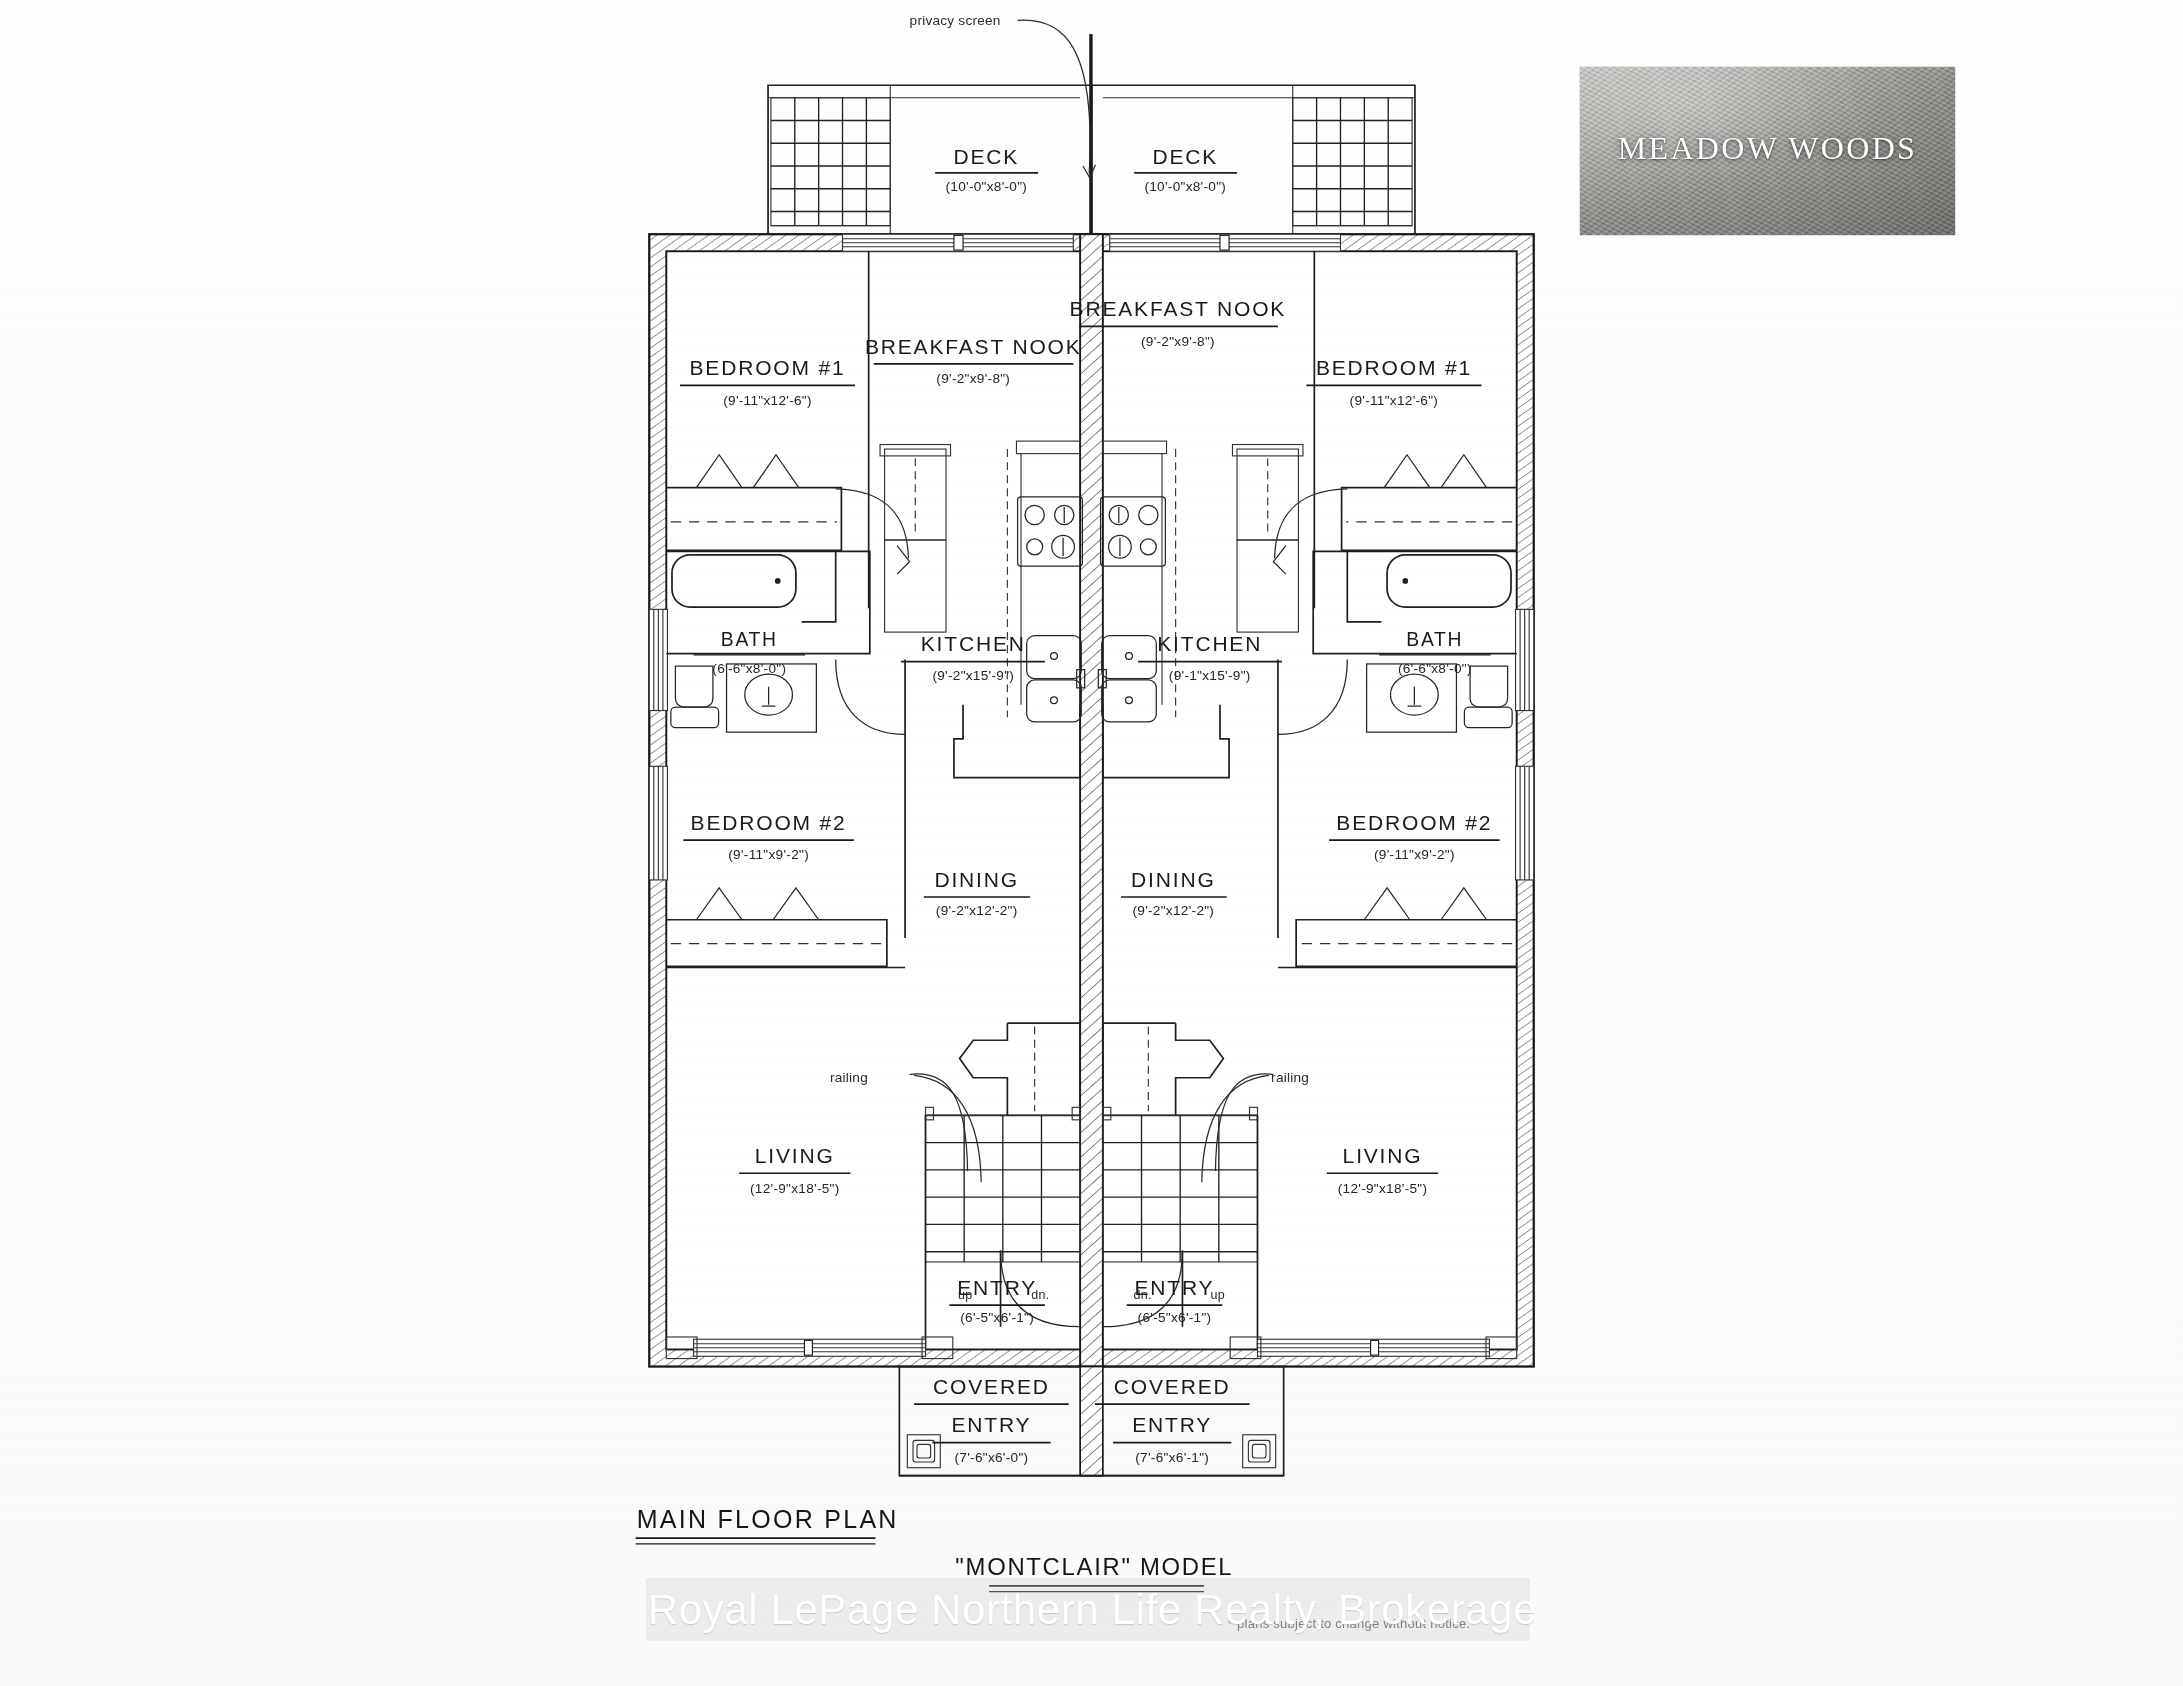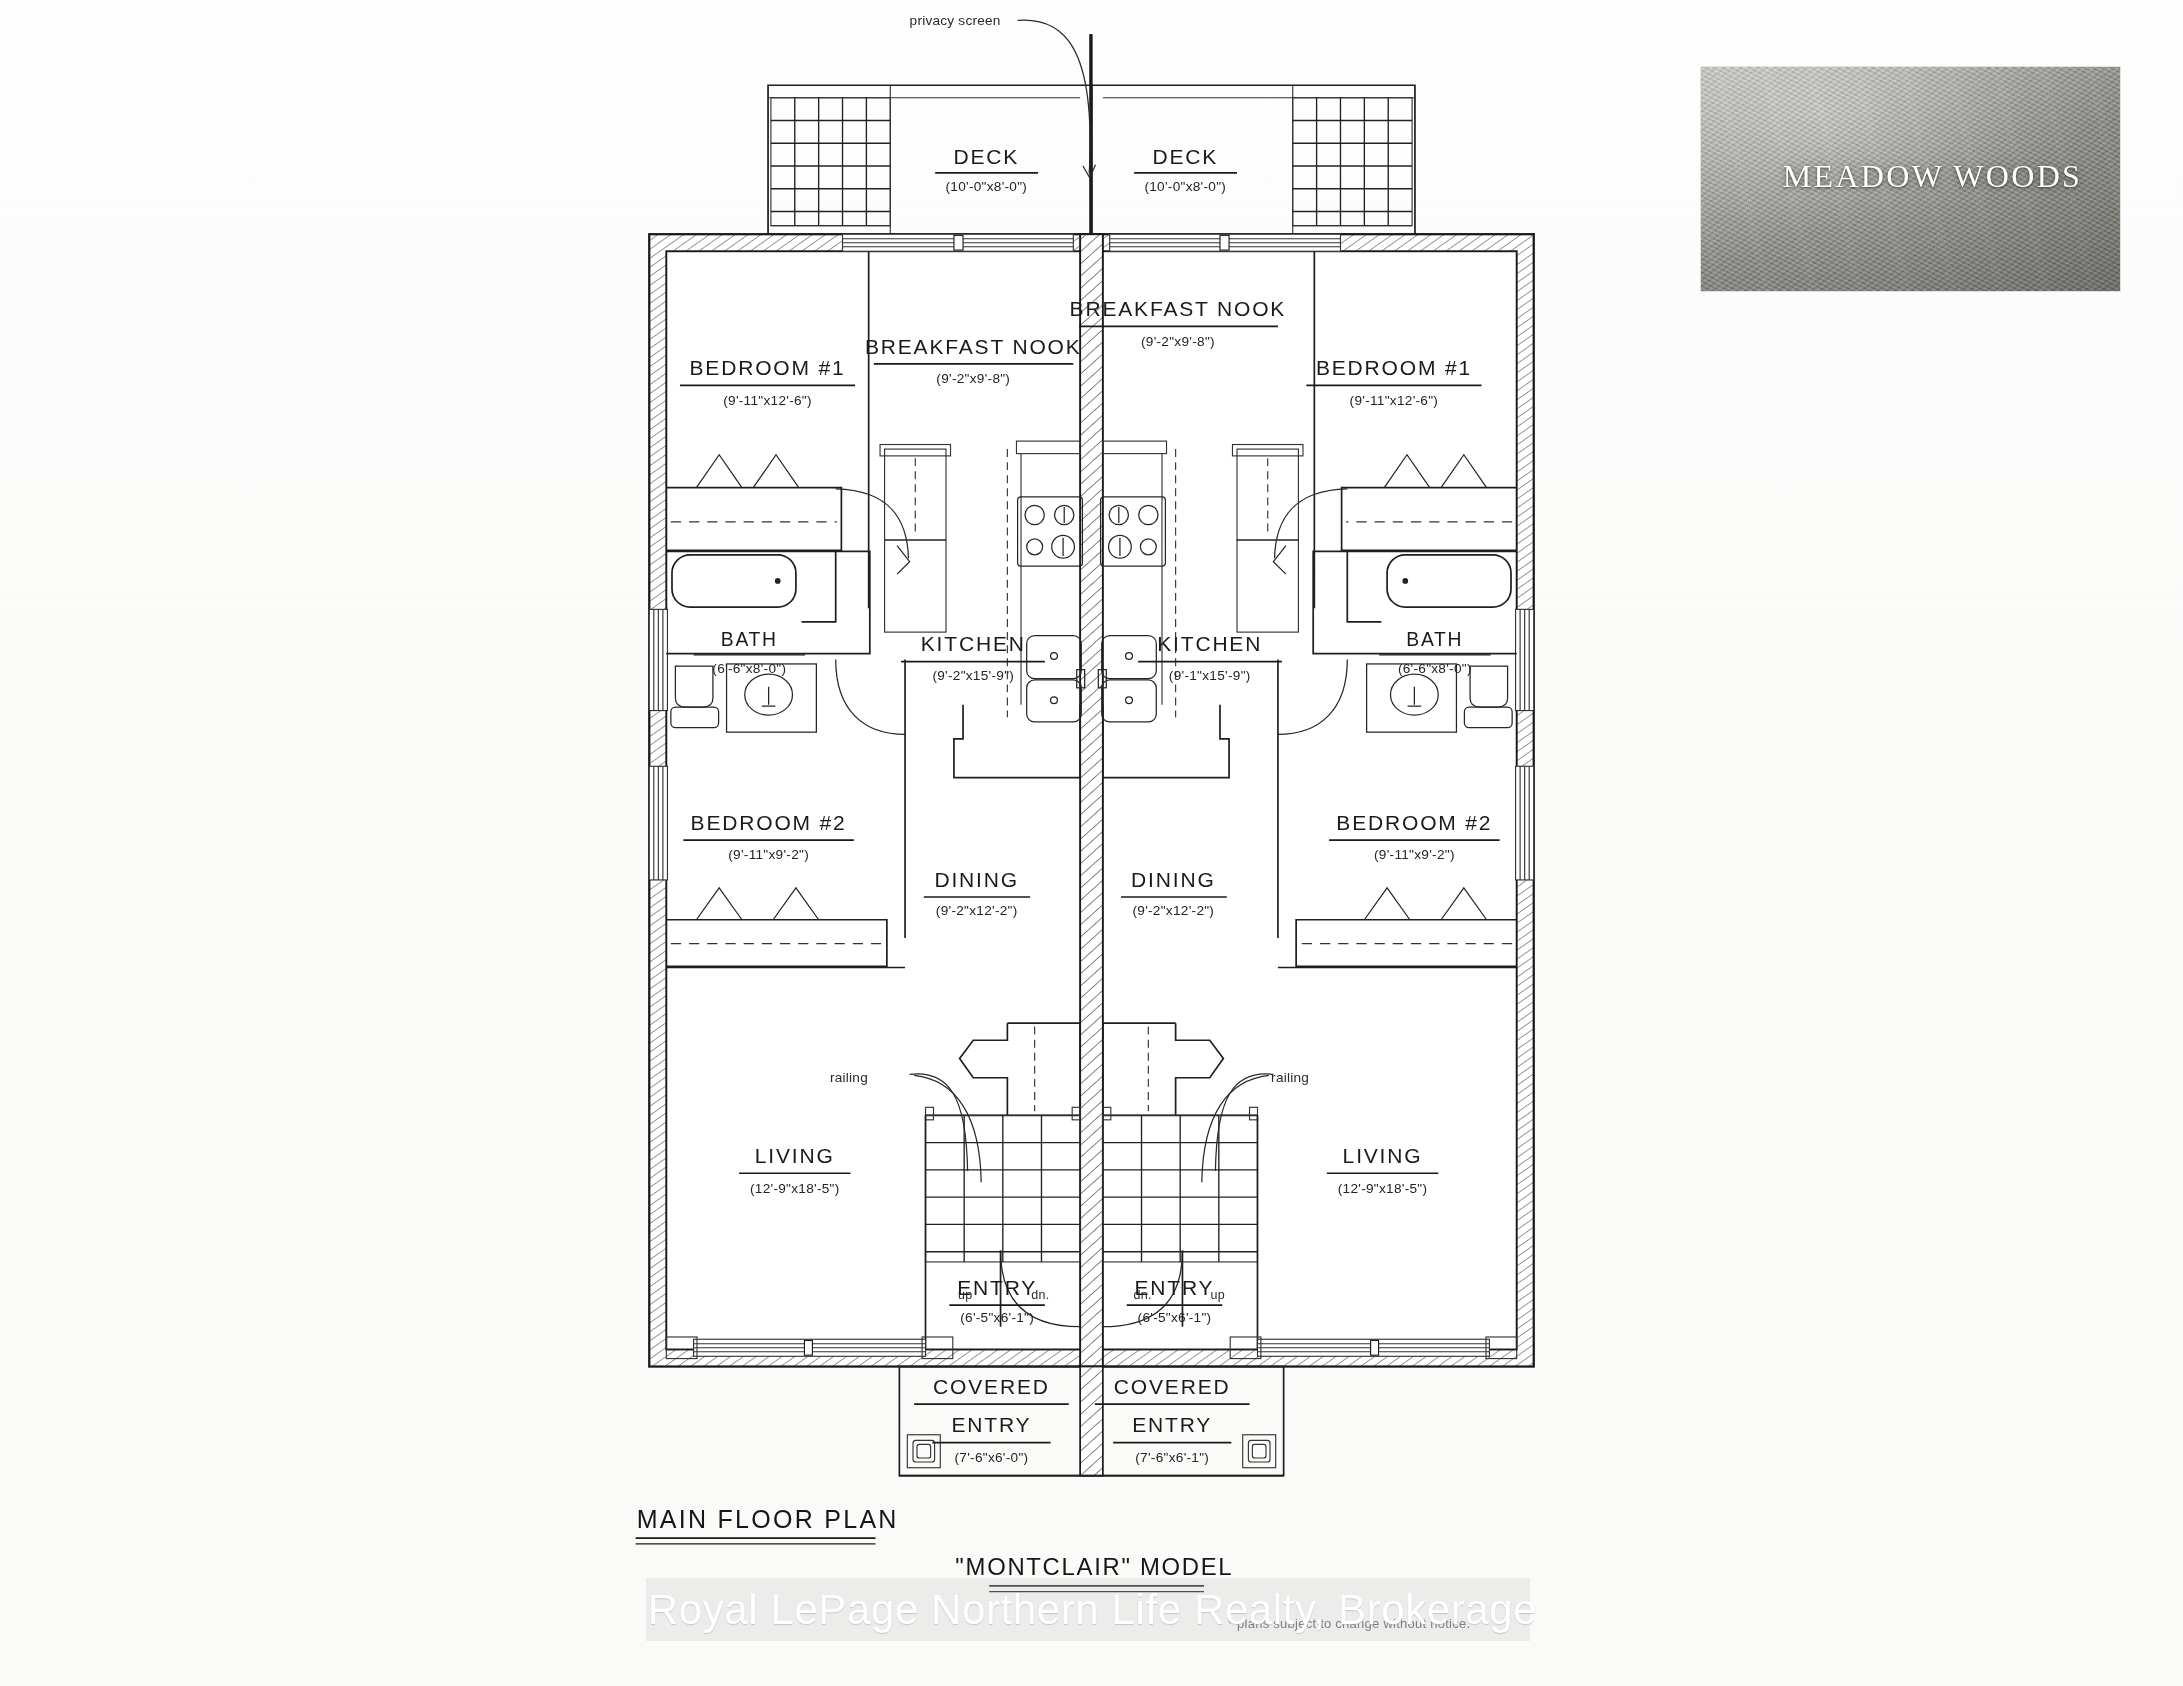--- a/index.html
+++ b/index.html
@@ -34,34 +34,33 @@
   }
   svg#plan {
     position: absolute;
     left: 0; top: 0;
     width: 2183px;
     height: 1686px;
   }
   
   #logo-box {
     position: absolute;
-    left: 1701px;
+    left: 1580px;
     top: 67px;
     width: 375px;
-    height: 224px;
+    height: 168px;
     background:
       linear-gradient(160deg, rgba(255,255,255,.30) 0%, rgba(0,0,0,.10) 55%, rgba(0,0,0,.22) 100%),
       repeating-linear-gradient(27deg, rgba(0,0,0,.10) 0 1.7px, rgba(255,255,255,.10) 1.7px 4px),
       repeating-linear-gradient(-38deg, rgba(0,0,0,.09) 0 2.3px, rgba(255,255,255,.08) 2.3px 5.1px),
       radial-gradient(ellipse at 30% 22%, #c9c9c5 0%, #a9a9a4 45%, #8e8e88 100%);
     box-shadow: 0 0 0 0.6px rgba(120,120,116,.35);
     display: flex;
     align-items: center;
     justify-content: center;
-    padding-left: 44px;
   }
   #logo-text {
     font-family: "Liberation Serif", serif;
     color: #ffffff;
     font-size: 32px;
     letter-spacing: 2.3px;
     text-shadow: 0 1.1px 2.3px rgba(0,0,0,.55), 0 0 8px rgba(0,0,0,.35);
     font-variant: small-caps;
     white-space: nowrap;
     transform: translateY(-3.4px);

